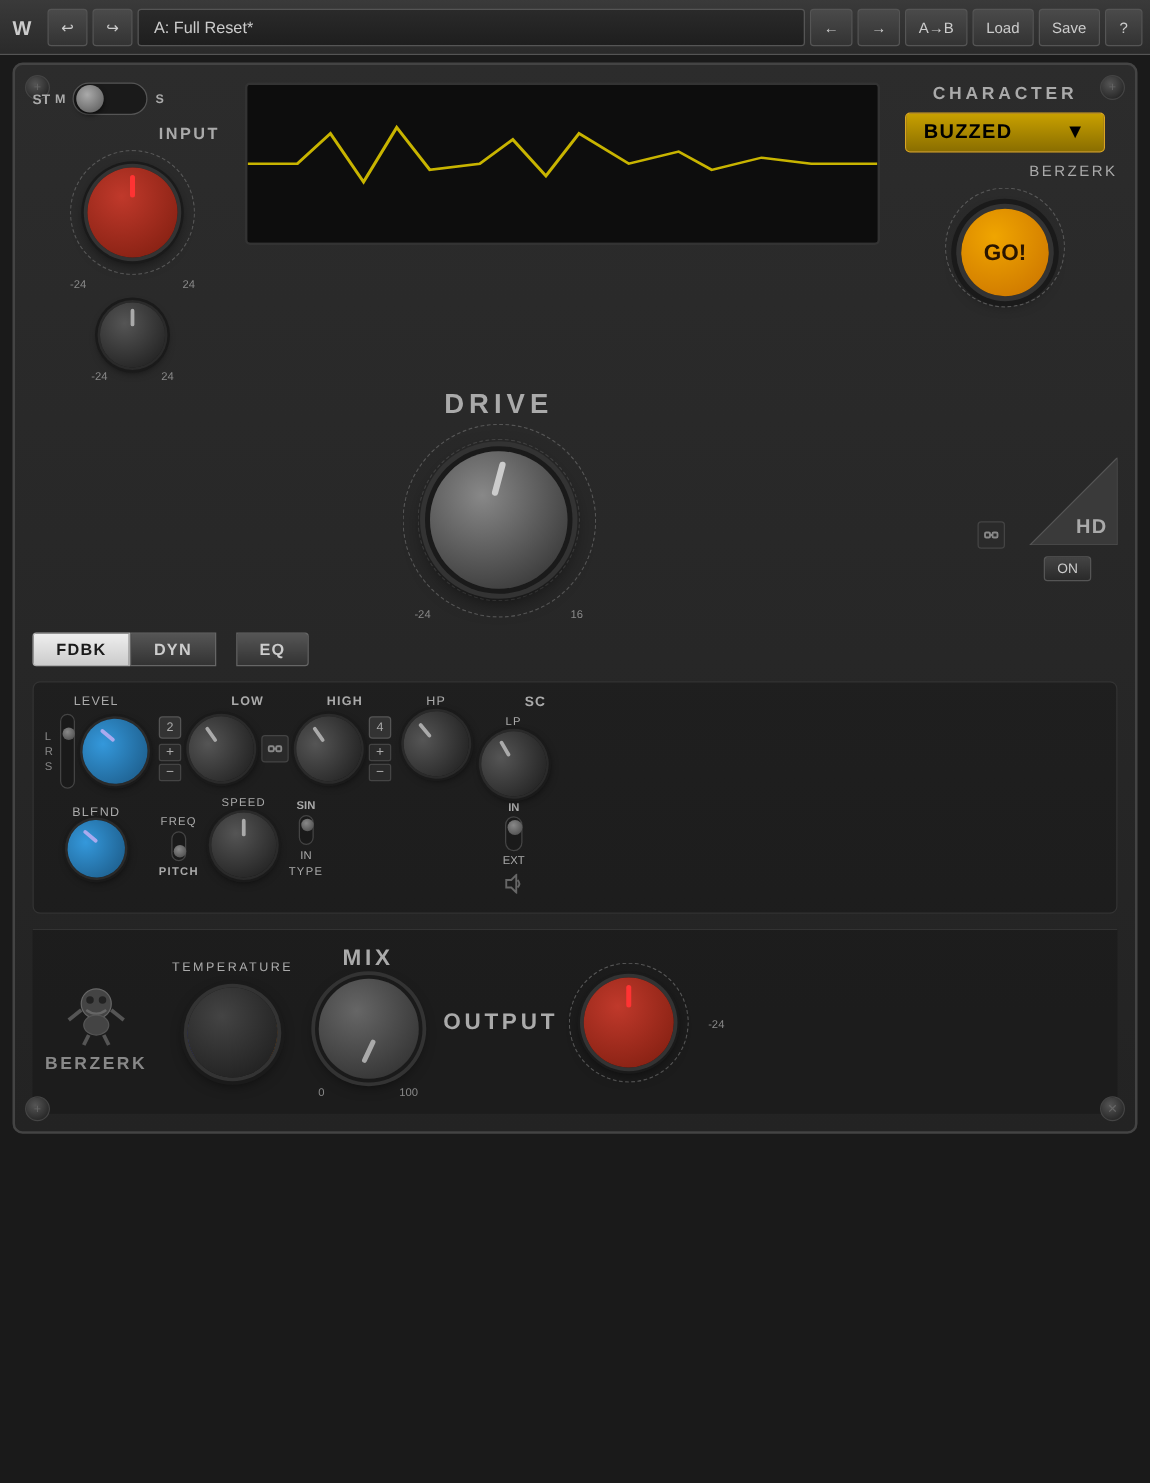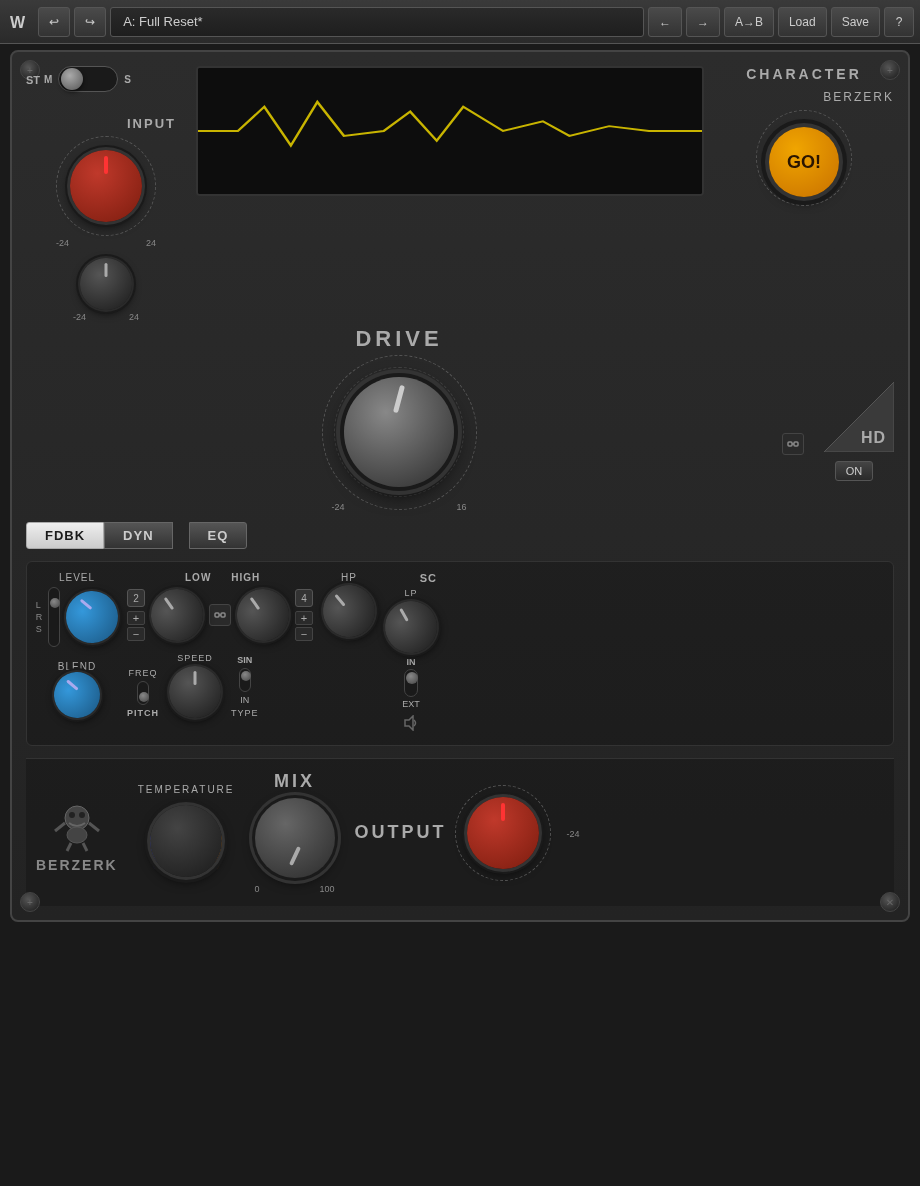--- a/index.html
+++ b/index.html
@@ -81,21 +81,21 @@
       flex-direction: column;
       align-items: center;
       width: 160px;
       position: relative;
     }
 
     .ms-toggle {
       display: flex;
       align-items: center;
       gap: 8px;
-      margin-bottom: 22px;
+      margin-bottom: 6px;
       width: 100%;
     }
 
     .switch-container {
       position: relative;
       width: 60px;
       height: 26px;
       background: #1a1a1a;
       border-radius: 13px;
       border: 1px solid #555;
@@ -456,20 +456,21 @@
       color: #aaa;
       font-size: 11px;
       display: flex;
       align-items: center;
       justify-content: center;
       cursor: pointer;
       line-height: 1;
     }
     .band-label-row {
       display: flex;
+      gap: 30px;
       color: #aaa;
       font-size: 10px;
       font-weight: bold;
       letter-spacing: 1px;
     }
 
     .link-btn {
       width: 22px;
       height: 22px;
       background: #2a2a2a;
@@ -714,20 +715,24 @@
 
     <div class="waveform-display">
       <svg class="waveform-svg" viewBox="0 0 380 130" preserveAspectRatio="none">
         <rect width="380" height="130" fill="#0d0d0d"></rect>
         <polyline points="0,65 30,65 50,40 70,80 90,35 110,70 140,65 160,45 180,75 200,40 230,65 260,55 280,70 310,60 340,65 380,65" fill="none" stroke="#c8b400" stroke-width="2"></polyline>
       </svg>
     </div>
 
     <div class="character-section">
       <span class="character-label">CHARACTER</span>
+      <div class="character-dropdown">
+        <span>BUZZED</span>
+        <span>▼</span>
+      </div>
       <span class="berzerk-label">BERZERK</span>
 
       <div style="position:relative; display:flex; align-items:center; justify-content:center; width:100px; height:100px;">
         <div style="position:absolute; width:96px; height:96px; border-radius:50%; border:1px dashed #555;"></div>
         <div class="berzerk-btn">GO!</div>
       </div>
     </div>
 
   </div>
 

